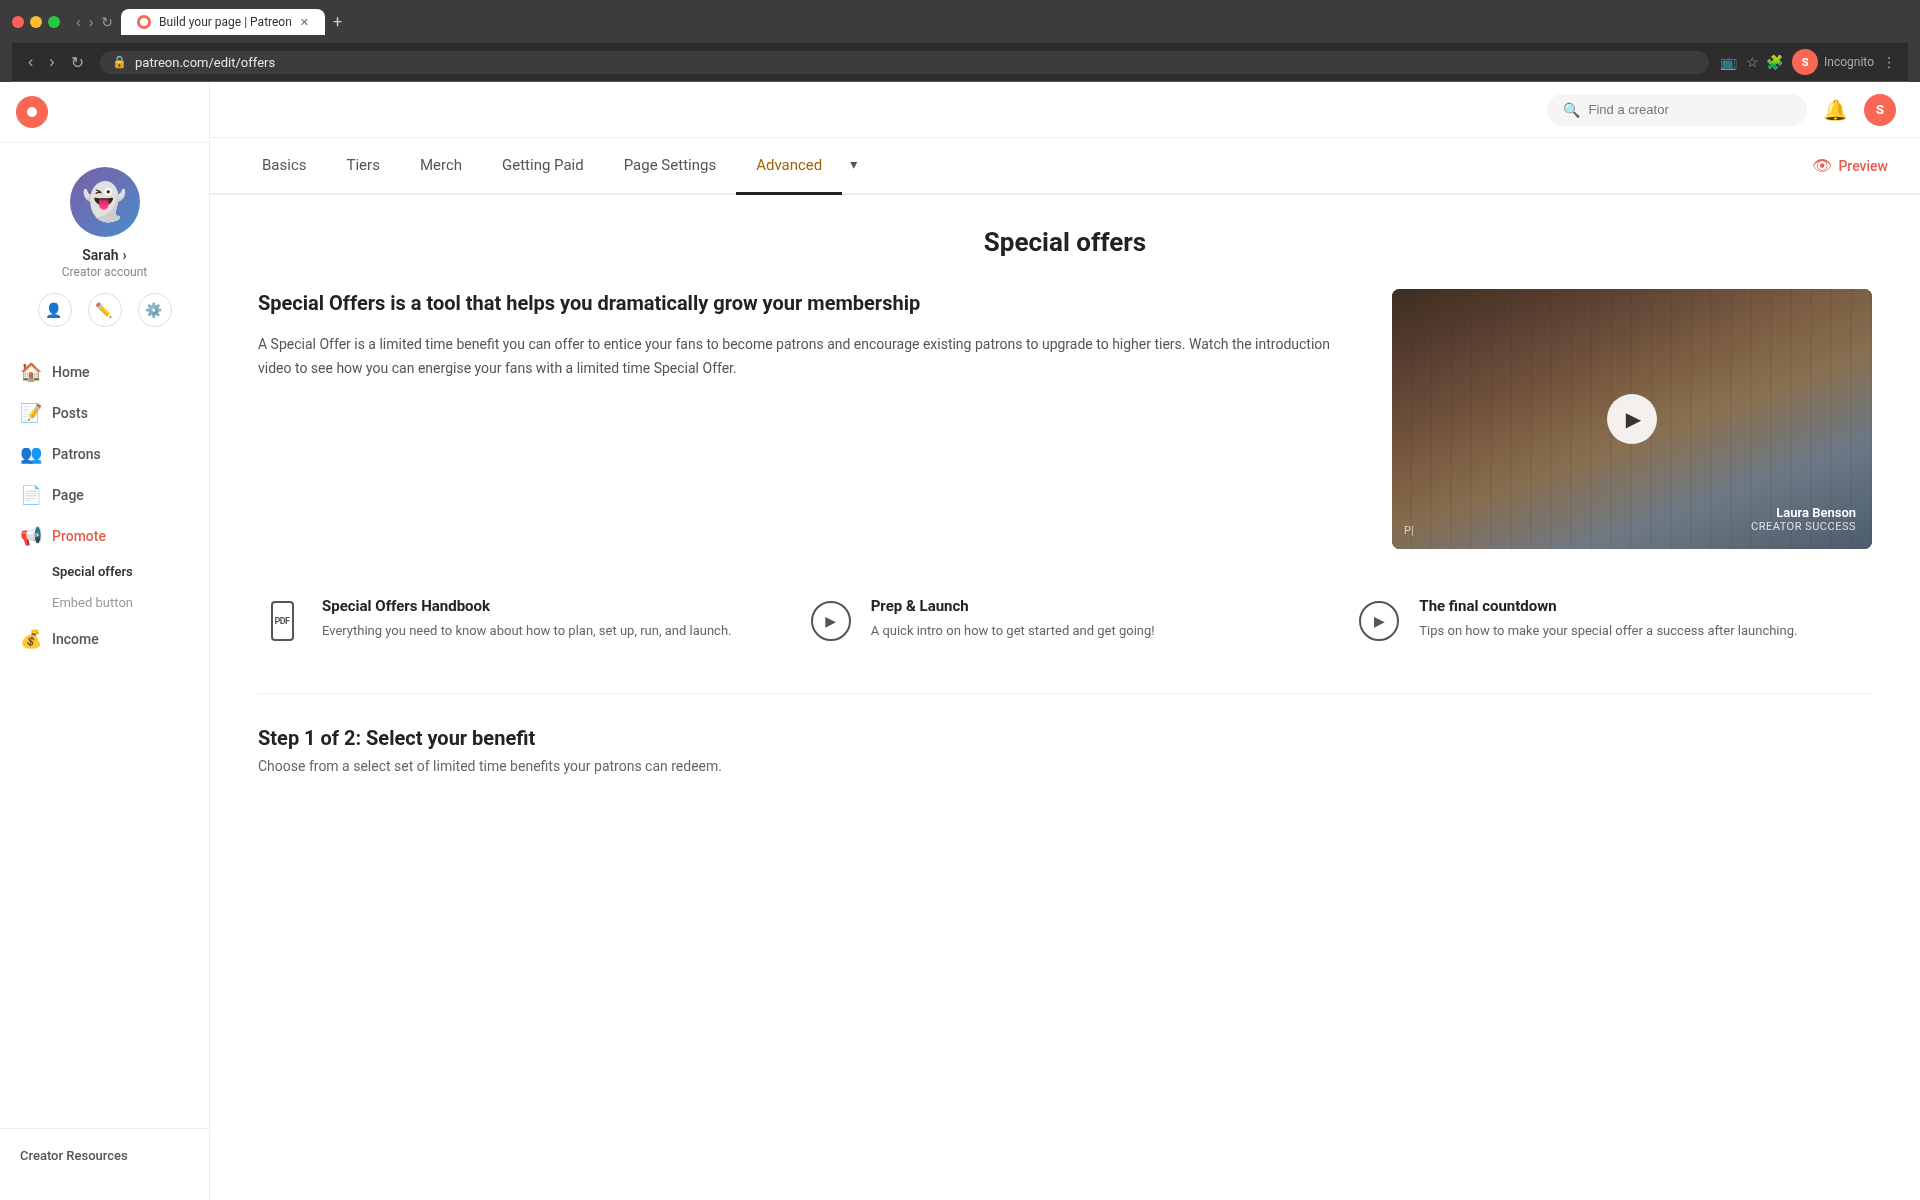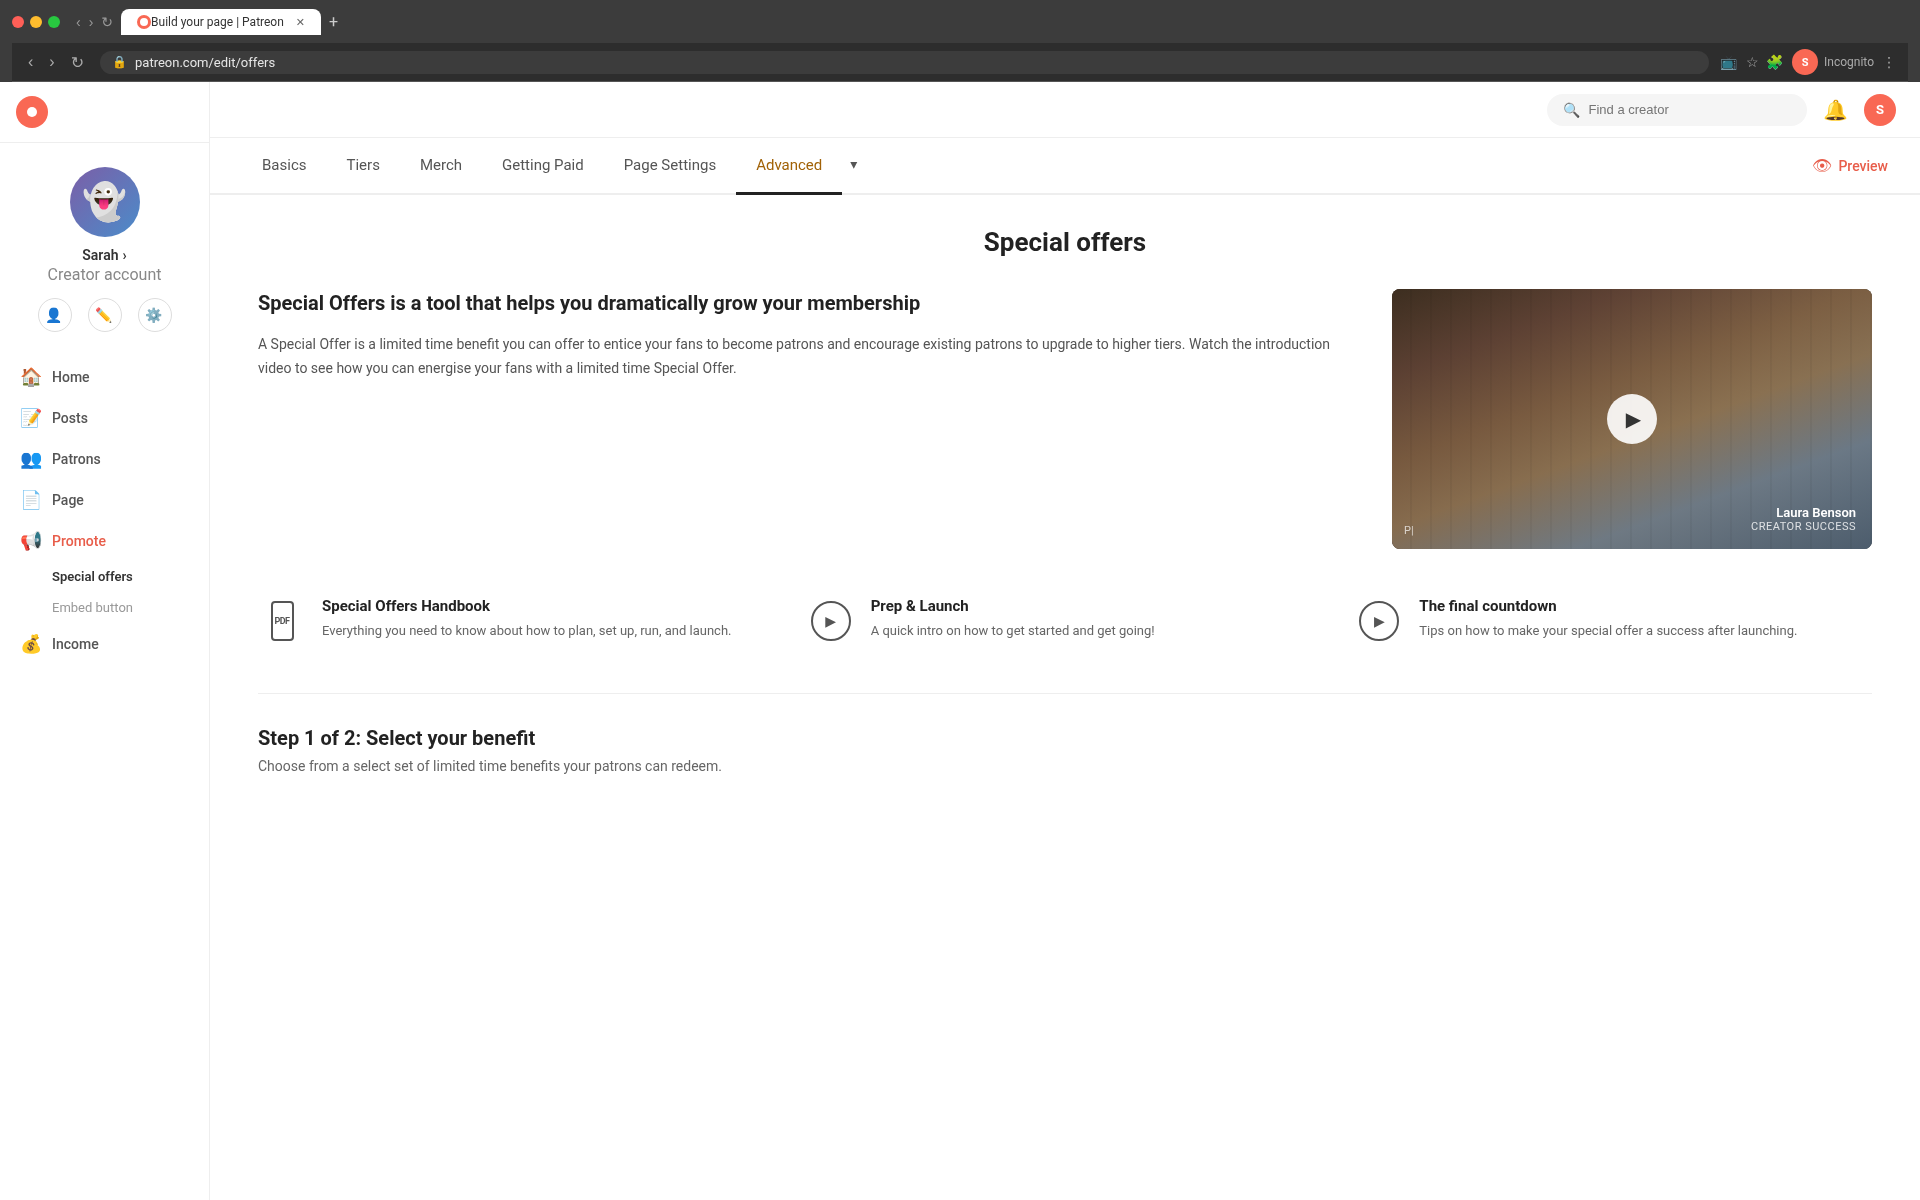--- a/index.html
+++ b/index.html
@@ -9,21 +9,21 @@
     .browser-chrome { background: #3c3c3c; padding: 8px 12px 0; display: flex; flex-direction: column; }
     .browser-top { display: flex; align-items: center; gap: 8px; margin-bottom: 8px; }
     .traffic-lights { display: flex; gap: 6px; align-items: center; }
     .traffic-light { width: 12px; height: 12px; border-radius: 50%; }
     .tl-red { background: #ff5f57; }
     .tl-yellow { background: #ffbd2e; }
     .tl-green { background: #28c840; }
     .browser-nav { display: flex; gap: 8px; align-items: center; margin-left: 8px; }
     .nav-btn { color: #999; font-size: 14px; cursor: pointer; background: none; border: none; }
     .tab-bar { display: flex; align-items: flex-end; gap: 0; }
-    .browser-tab { background: #fff; border-radius: 8px 8px 0 0; padding: 6px 16px; display: flex; align-items: center; min-width: 200px; }
+    .browser-tab { background: #fff; border-radius: 8px 8px 0 0; padding: 6px 16px; display: flex; align-items: center; gap: 8px; min-width: 200px; }
     .tab-favicon { width: 14px; height: 14px; background: #f96854; border-radius: 50%; display: flex; align-items: center; justify-content: center; }
     .tab-title { font-size: 12px; color: #333; flex: 1; }
     .tab-close { color: #666; font-size: 11px; cursor: pointer; }
     .tab-new { color: #ccc; font-size: 16px; padding: 4px 8px; cursor: pointer; }
 
     
     .address-bar { background: #2d2d2d; padding: 6px 12px; display: flex; align-items: center; gap: 12px; border-bottom: 1px solid #555; }
     .addr-nav { display: flex; gap: 8px; }
     .addr-btn { color: #aaa; background: none; border: none; font-size: 16px; cursor: pointer; padding: 2px 4px; }
     .addr-input-wrap { flex: 1; display: flex; align-items: center; background: #3c3c3c; border-radius: 20px; padding: 4px 12px; gap: 8px; }
@@ -43,21 +43,21 @@
     .search-icon { color: #888; font-size: 14px; }
     .search-input { background: none; border: none; outline: none; font-size: 13px; color: #666; width: 180px; }
     .notif-btn { color: #555; font-size: 20px; cursor: pointer; position: relative; }
     .header-avatar { width: 32px; height: 32px; border-radius: 50%; background: #f96854; display: flex; align-items: center; justify-content: center; color: white; font-size: 13px; font-weight: bold; cursor: pointer; }
 
     
     .sidebar { width: 210px; min-width: 210px; background: #fff; border-right: 1px solid #eee; display: flex; flex-direction: column; overflow-y: auto; padding-bottom: 20px; }
     .sidebar-profile { padding: 24px 16px 16px; display: flex; flex-direction: column; align-items: center; }
     .profile-avatar { width: 70px; height: 70px; border-radius: 50%; background: linear-gradient(135deg, #7B5EA7, #4B8CCA); display: flex; align-items: center; justify-content: center; margin-bottom: 10px; overflow: hidden; }
     .profile-name { font-size: 14px; font-weight: 600; color: #333; display: flex; align-items: center; gap: 4px; }
-    .profile-role { font-size: 16px; color: #888; margin-top: 2px; }
+    .profile-role { font-size: 12px; color: #888; margin-top: 2px; }
     .profile-actions { display: flex; gap: 16px; margin-top: 14px; }
     .profile-action-btn { width: 34px; height: 34px; border-radius: 50%; border: 1px solid #ddd; background: #fff; display: flex; align-items: center; justify-content: center; cursor: pointer; color: #555; font-size: 14px; }
 
     .sidebar-nav { flex: 1; padding: 8px 0; }
     .nav-item { display: flex; align-items: center; gap: 12px; padding: 10px 20px; cursor: pointer; color: #555; font-size: 14px; font-weight: 500; text-decoration: none; }
     .nav-item.active { color: #e85d4a; }
     .nav-icon { font-size: 18px; width: 20px; text-align: center; }
     .nav-sub-item { padding: 8px 20px 8px 52px; cursor: pointer; font-size: 13px; color: #555; }
     .nav-sub-item.active { color: #333; font-weight: 600; }
     .nav-sub-item.muted { color: #999; }
@@ -215,20 +215,23 @@
         <span>Promote</span>
       </div>
       <div class="nav-sub-item active">Special offers</div>
       <div class="nav-sub-item muted">Embed button</div>
       <div class="nav-item">
         <span class="nav-icon">💰</span>
         <span>Income</span>
       </div>
     </div>
 
+    <div class="sidebar-footer">
+      <span class="sidebar-footer-link">Creator Resources</span>
+    </div>
   </div>
 
   <div class="main-content">
 
     <div style="background: #fff; border-bottom: 1px solid #eee; padding: 0 24px; display: flex; align-items: center; justify-content: flex-end; height: 56px;">
       <div class="header-search">
         <span class="search-icon">🔍</span>
         <input class="search-input" type="text" placeholder="Find a creator" style="">
       </div>
       <div style="display:flex; align-items:center; gap:16px; margin-left:16px;">

